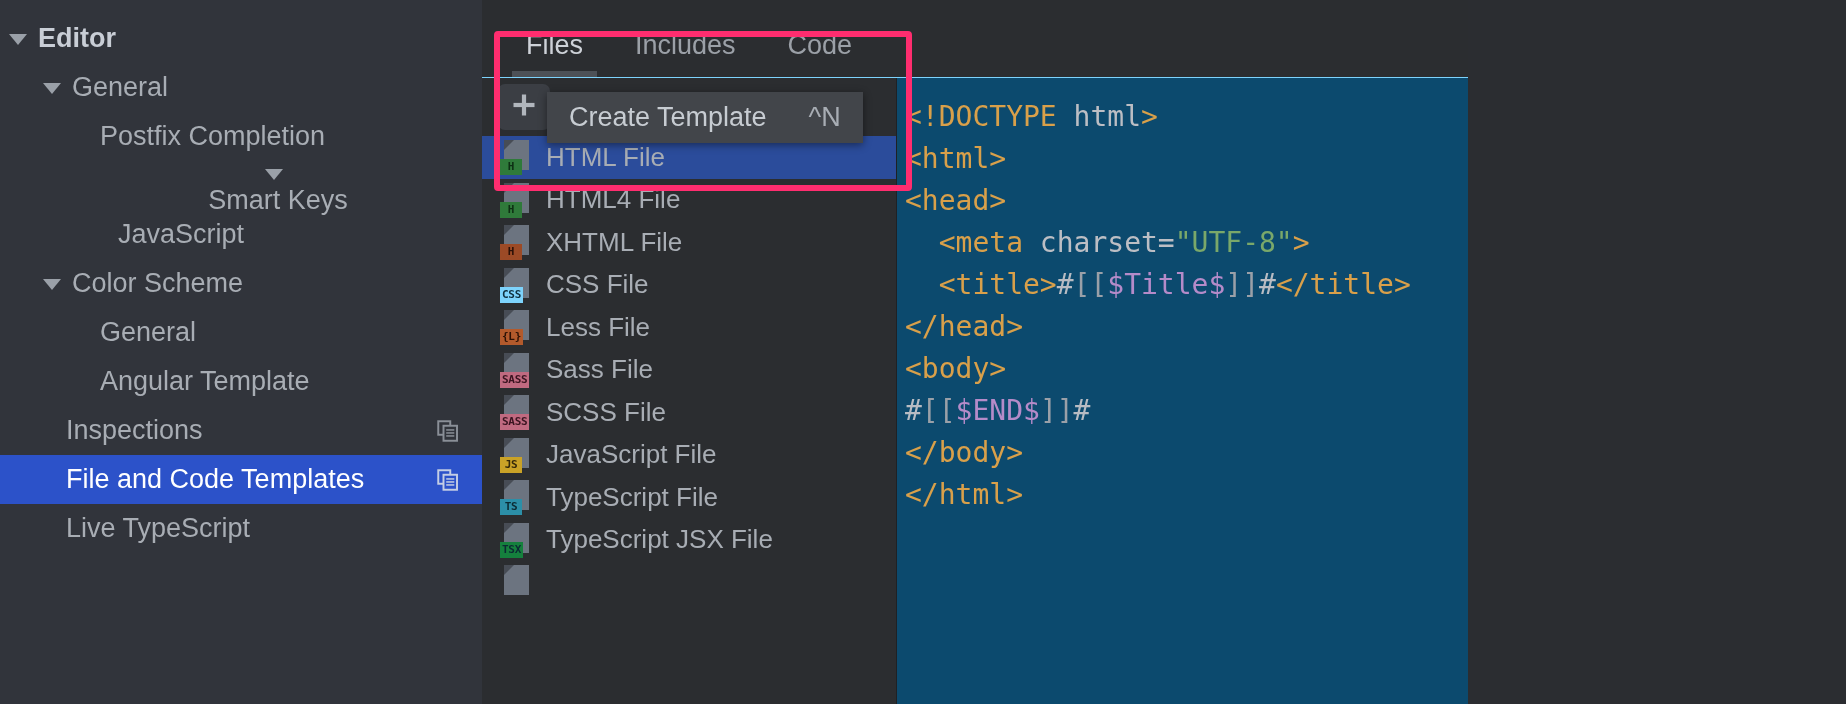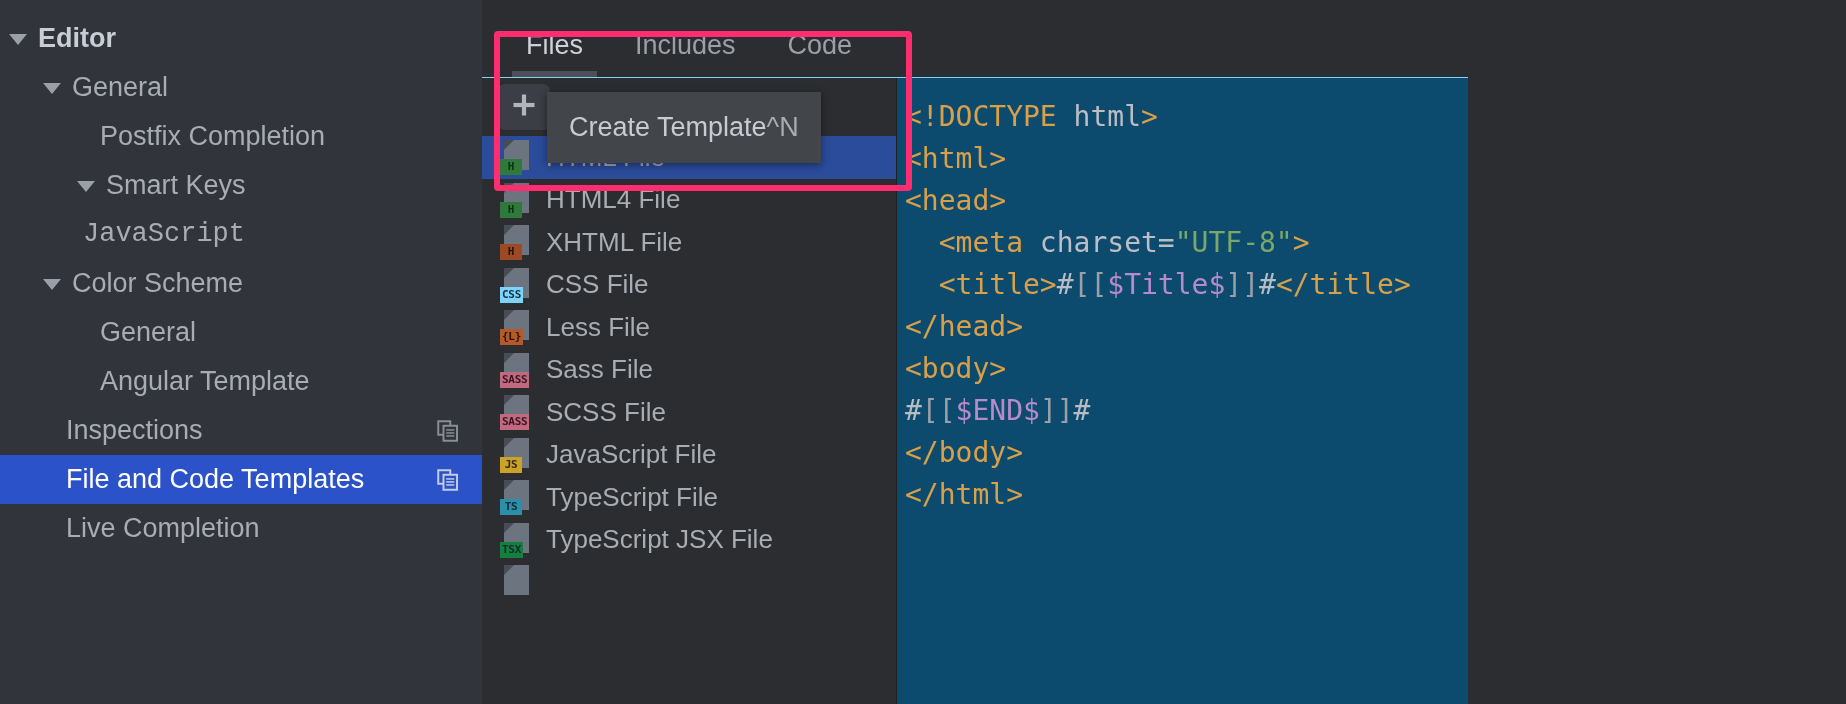--- a/index.html
+++ b/index.html
@@ -49,24 +49,24 @@
     position: absolute;
     right: 22px; top: 50%;
     transform: translateY(-50%);
     width: 24px; height: 24px;
     opacity: .85;
   }
 
   
   .d0 { padding-left: 6px; }
   .d1 { padding-left: 40px; }
-  .d2 { padding-left: 74px; }
+  .d2 { padding-left: 74px; flex-direction: column; }
   .d1n { padding-left: 66px; }
   .d2n { padding-left: 100px; }
-  .d3n { padding-left: 83px; font-family: Liberation Mono, monospace; }
+  .d3n { padding-left: 118px; }
 
   
   .right {
     flex: 1 1 auto;
     position: relative;
     background: #2b2d30;
     height: 704px;
   }
 
   .tabs {
@@ -195,23 +195,24 @@
     border: 6px solid #ff2d6f;
     border-radius: 4px;
     pointer-events: none;
     z-index: 40;
   }
   .tooltip {
     position: absolute;
     background: #42454a;
     color: #c7ccd2;
     font-size: 27px;
-    padding: 20px 22px;
+    padding: 10px 22px;
     display: flex;
     align-items: center;
+    gap: 42px;
     white-space: nowrap;
     z-index: 50;
     box-shadow: 0 2px 8px rgba(0,0,0,.45);
   }
   .tooltip .shortcut { color: #a8adb4; }
 </style>
 </head>
 <body>
 
 <div class="app">
@@ -260,21 +261,21 @@
           <span class="label">File and Code Templates</span>
           <span class="copy-ico"><svg width="24" height="24" viewBox="0 0 16 16">
               <rect x="1.5" y="1.5" width="8" height="9" fill="none" stroke="#dfe4ea" stroke-width="1.3"></rect>
               <rect x="5" y="4.5" width="9" height="10" fill="#2c52c9" stroke="#dfe4ea" stroke-width="1.3"></rect>
               <line x1="6.8" y1="7.3" x2="12.2" y2="7.3" stroke="#dfe4ea" stroke-width="1"></line>
               <line x1="6.8" y1="9.3" x2="12.2" y2="9.3" stroke="#dfe4ea" stroke-width="1"></line>
               <line x1="6.8" y1="11.3" x2="12.2" y2="11.3" stroke="#dfe4ea" stroke-width="1"></line>
             </svg></span>
         </div>
         <div class="tree-row d1n">
-          <span class="label">Live Completion</span>
+          <span class="label">Live TypeScript</span>
         </div>
       </div>
   </div>
 
   <div class="right">
 
     <div class="tabs">
       <div id="tabs-container" style="display:flex;">
           <div class="tab active"><span>Files</span></div>
           <div class="tab"><span>Includes</span></div>

